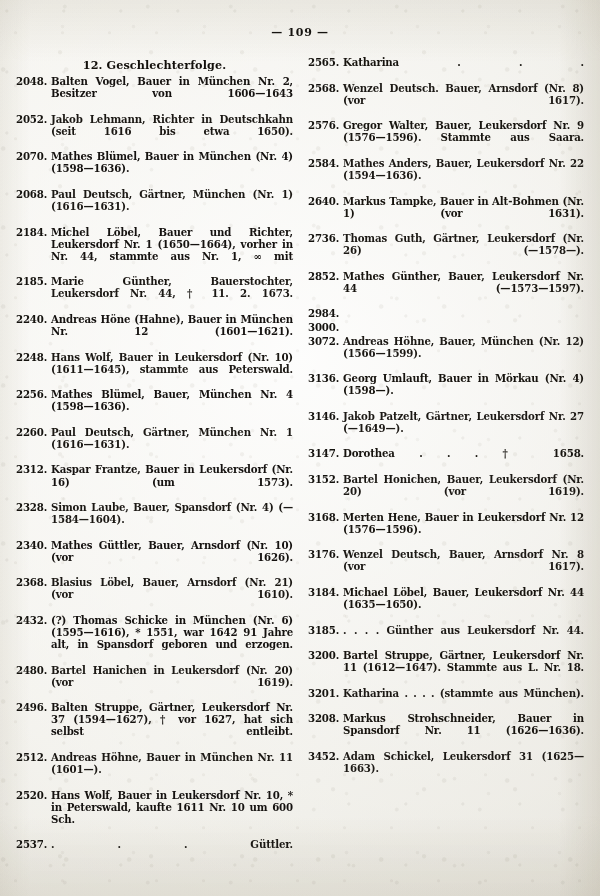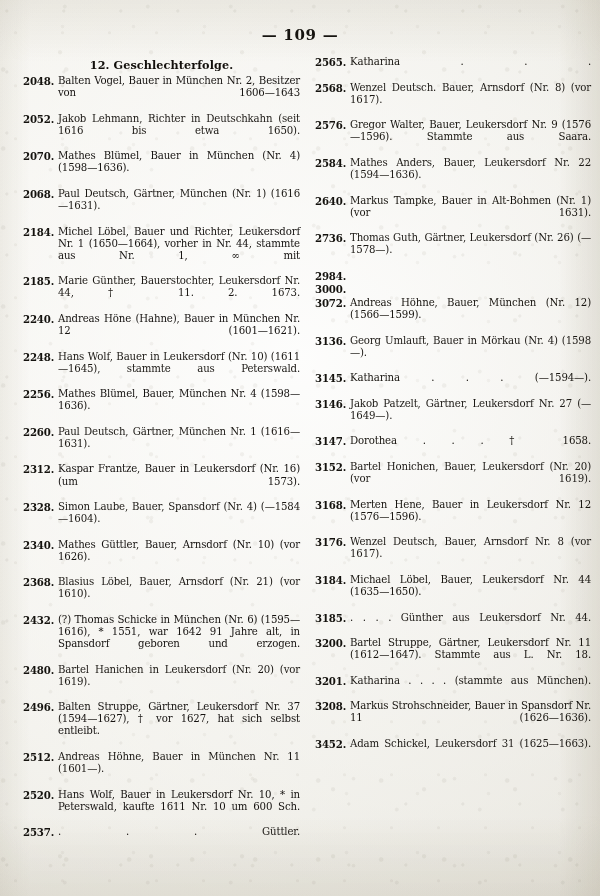--- a/index.html
+++ b/index.html
@@ -60,38 +60,37 @@
     mix-blend-mode: multiply;
   }
 
   
   .page-number {
     position: absolute;
     top: 26px;
     left: 0;
     width: 600px;
     text-align: center;
-    font-size: 15px;
+    font-size: 11px;
     font-weight: 700;
     letter-spacing: 0.7px;
     color: #15130f;
     z-index: 3;
   }
 
   
   .columns {
     position: absolute;
     top: 56px;
     left: 16px;
     width: 568px;
     height: 828px;
     display: flex;
     gap: 14px;
     z-index: 3;
-    margin-left: 7px;
   }
   .column {
     width: 277px;
     position: relative;
   }
 
   .section-heading {
     text-align: center;
     font-size: 11.2px;
     font-weight: 700;
@@ -122,21 +121,21 @@
     font-weight: 700;
     font-family: "DejaVu Serif", "Liberation Serif", serif;
     color: #14120e;
     white-space: nowrap;
     letter-spacing: -0.2px;
   }
   .entry-text {
     flex: 1 1 auto;
     text-align: justify;
     text-justify: inter-word;
-    font-weight: 400;
+    font-weight: 700;
     font-family: "DejaVu Serif", "Liberation Serif", serif;
     color: #161310;
     letter-spacing: -0.15px;
     word-spacing: 0.2px;
     hyphens: manual;
   }
   
   .entry-text::after {
     content: "";
     display: inline-block;
@@ -266,38 +265,38 @@
           </li>
           <li class="entry">
             <span class="entry-num">2640.</span>
             <span class="entry-text">Markus Tampke, Bauer in Alt-Bohmen (Nr. 1) (vor 1631).</span>
           </li>
           <li class="entry">
             <span class="entry-num">2736.</span>
             <span class="entry-text">Thomas Guth, Gärtner, Leukersdorf (Nr. 26) (—1578—).</span>
           </li>
           <li class="entry">
+            <span class="entry-num">2852.</span>
+            <span class="entry-text">Mathes Günther, Bauer, Leukersdorf Nr. 44 (—1573—1597).</span>
+          </li>
+          <li class="entry">
             <span class="entry-num">2984.</span>
           </li>
           <li class="entry">
             <span class="entry-num">3000.</span>
           </li>
           <li class="entry">
             <span class="entry-num">3072.</span>
             <span class="entry-text">Andreas Höhne, Bauer, München (Nr. 12) (1566—1599).</span>
           </li>
           <li class="entry">
             <span class="entry-num">3136.</span>
             <span class="entry-text">Georg Umlauft, Bauer in Mörkau (Nr. 4) (1598—).</span>
           </li>
           <li class="entry">
-            <span class="entry-num">3145.</span>
-            <span class="entry-text">Katharina . . . (—1594—).</span>
-          </li>
-          <li class="entry">
             <span class="entry-num">3146.</span>
             <span class="entry-text">Jakob Patzelt, Gärtner, Leukersdorf Nr. 27 (—1649—).</span>
           </li>
           <li class="entry">
             <span class="entry-num">3147.</span>
             <span class="entry-text">Dorothea . . . † 1658.</span>
           </li>
           <li class="entry">
             <span class="entry-num">3152.</span>
             <span class="entry-text">Bartel Honichen, Bauer, Leukersdorf (Nr. 20) (vor 1619).</span>

